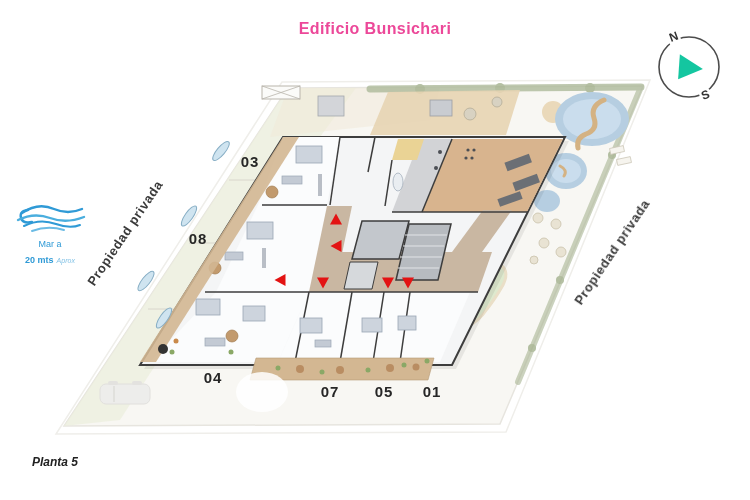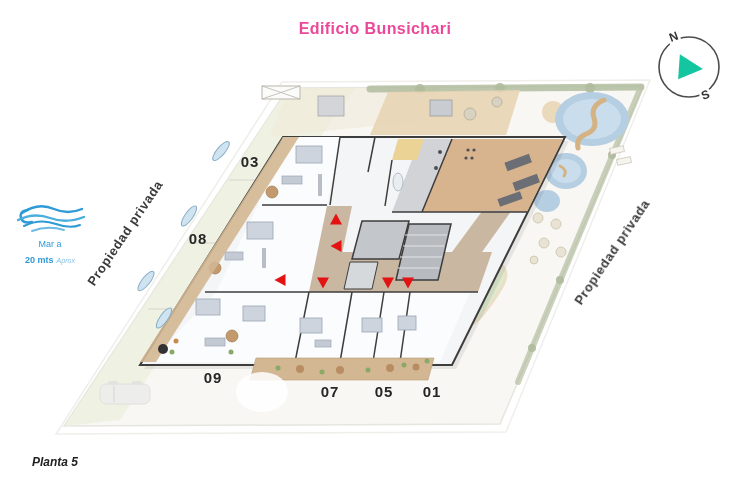--- a/index.html
+++ b/index.html
@@ -234,21 +234,21 @@
       <circle cx="43" cy="45" r="30" fill="none" stroke="#4c4c4c" stroke-width="1.6"></circle>
       <polygon points="33,33 33,58 57,46" fill="#14c6a0" transform="rotate(4 43 45)"></polygon>
       <text x="25" y="20" font-size="12" font-weight="700" fill="#333" style="paint-order:stroke;stroke:#ffffff;stroke-width:5;" transform="rotate(-20 25 20)">N</text>
       <text x="57" y="78" font-size="12" font-weight="700" fill="#333" style="paint-order:stroke;stroke:#ffffff;stroke-width:5;" transform="rotate(-20 57 78)">S</text>
     </svg>
   </div>
 
   <div class="overlay">
       <div class="unit-label" style="left: 250px; top: 161px;">03</div>
       <div class="unit-label" style="left: 198px; top: 238px;">08</div>
-      <div class="unit-label" style="left: 213px; top: 377px;">09</div>
+      <div class="unit-label" style="left: 213px; top: 377px;">04</div>
       <div class="unit-label" style="left: 330px; top: 391px;">07</div>
       <div class="unit-label" style="left: 384px; top: 391px;">05</div>
       <div class="unit-label" style="left: 414px; top: 391px; margin-left: 18px;">01</div>
       <div class="arrow up" style="left: 336px; top: 219px;"></div>
       <div class="arrow left" style="left: 336px; top: 246px;"></div>
       <div class="arrow left" style="left: 280px; top: 280px;"></div>
       <div class="arrow down" style="left: 323px; top: 283px;"></div>
       <div class="arrow down" style="left: 388px; top: 283px;"></div>
       <div class="arrow down" style="left: 408px; top: 283px;"></div>
     </div>

